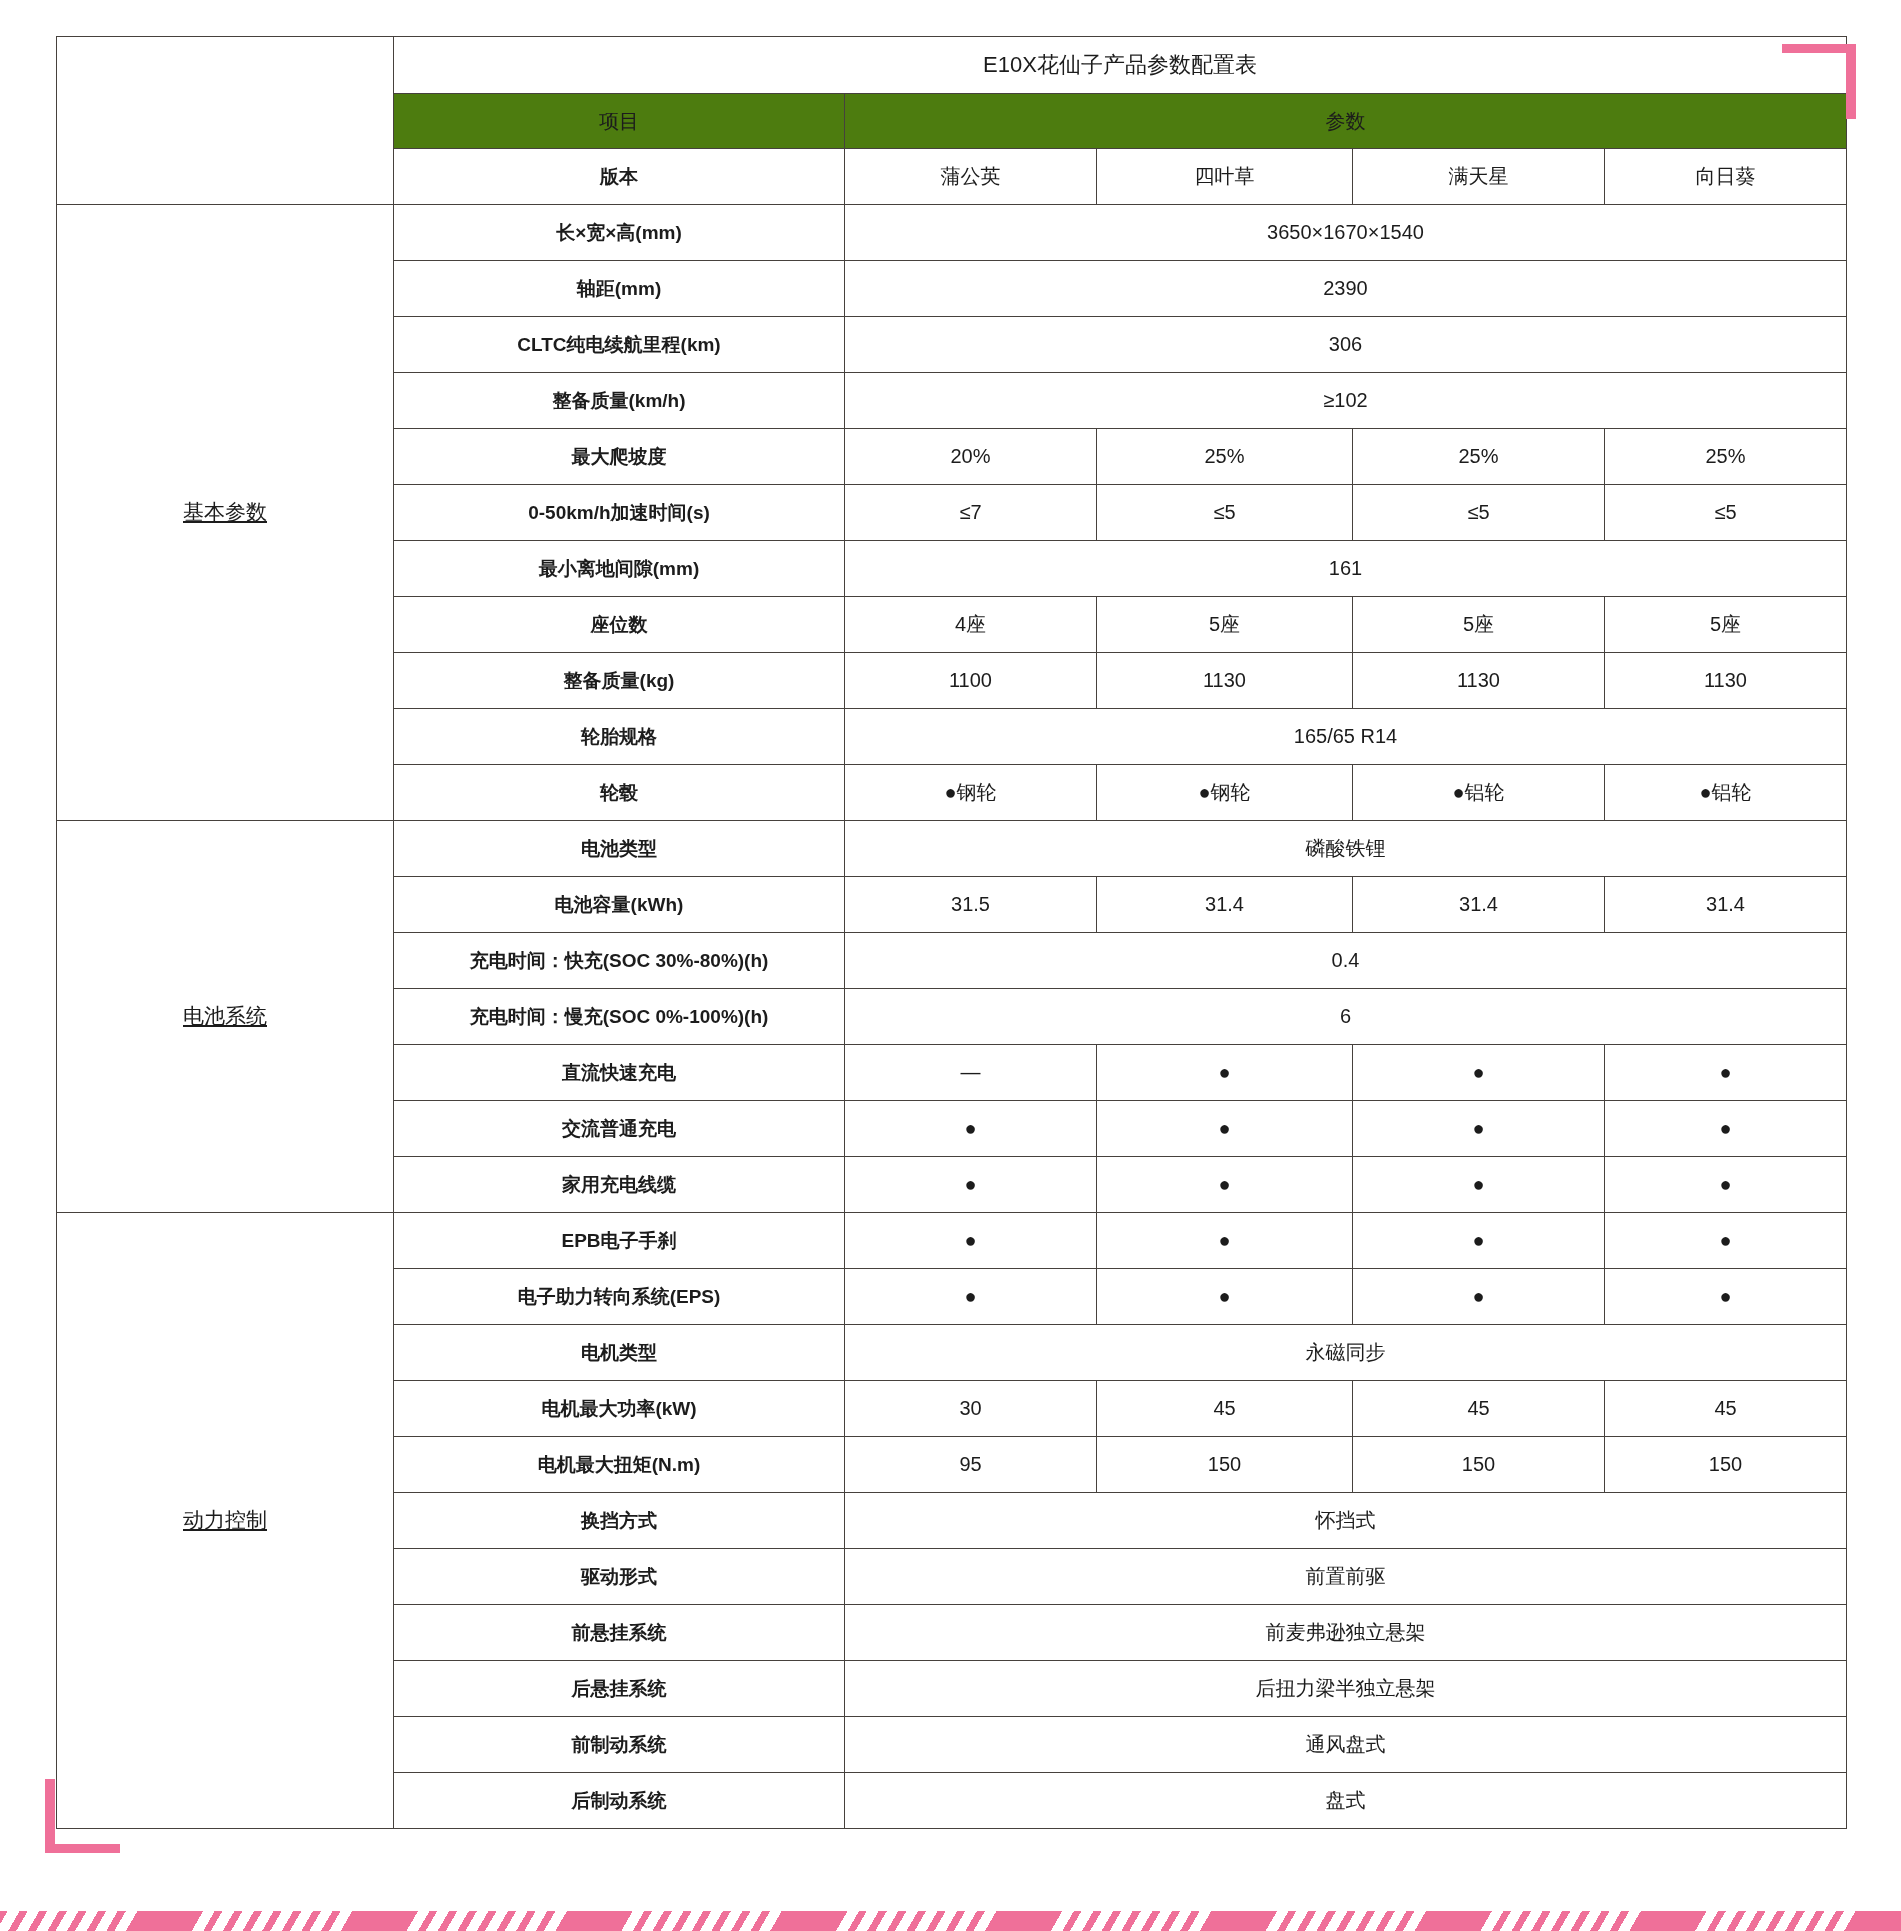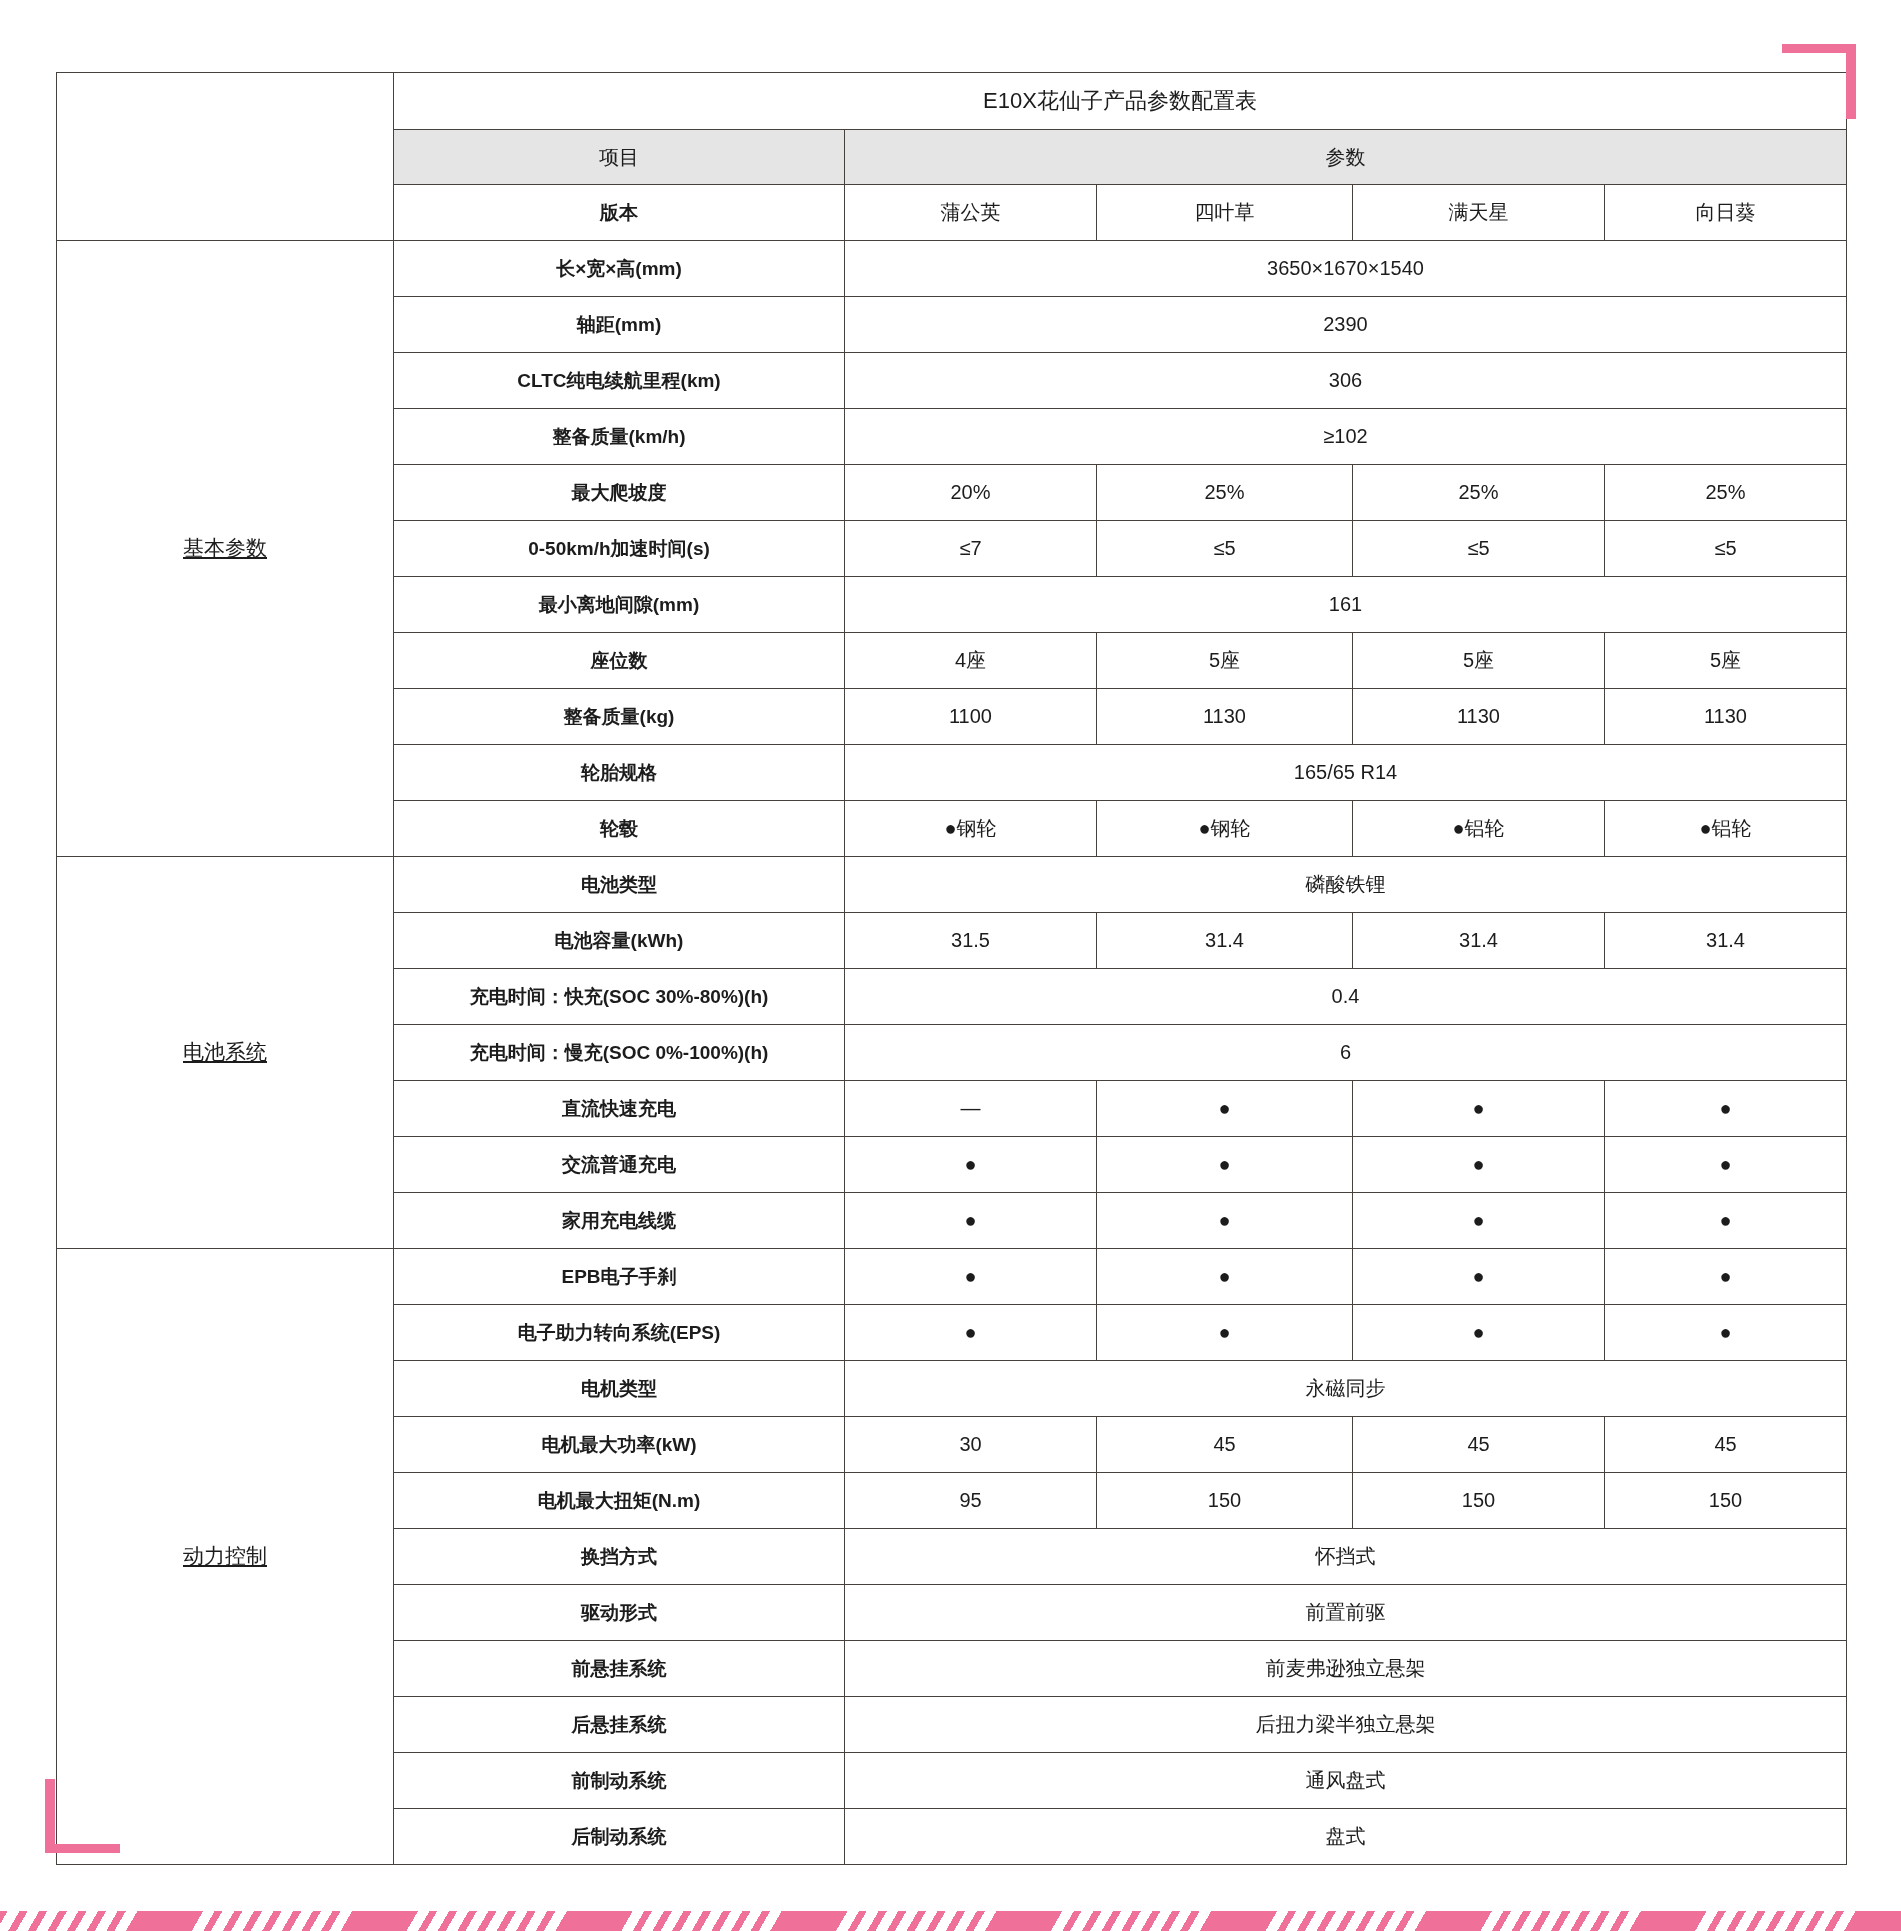--- a/index.html
+++ b/index.html
@@ -3,36 +3,36 @@
 <meta charset="utf-8">
 <style>
   html,body{margin:0;padding:0;}
   body{
     width:1901px;height:1932px;position:relative;overflow:hidden;
     background:#ffffff;
     font-family:"Liberation Sans","DejaVu Sans",sans-serif;
     color:#1c1c1c;
   }
   .table-wrap{
-    position:absolute;left:56px;top:72px;width:1790px;height:1411px;
+    position:absolute;left:56px;top:36px;width:1790px;height:1411px;
   }
   table{
     border-collapse:collapse;table-layout:fixed;
     width:1790px;height:1791px;
   }
   td{
     border:1.9px solid #46413d;
     text-align:center;vertical-align:middle;
     padding:0 3.8px;font-size:20px;line-height:1.25;
     overflow:hidden;
   }
   .title-row{height:57px;}
   .title-cell{font-size:22px;}
   .pink-row{height:55px;}
-  .pink-cell{background:#e5e5e5;}
+  .pink-cell{background:#4d7c0f;}
   .version-row{height:56px;}
   .body-rows tr{height:56px;}
   .group-cell{font-size:21px;text-decoration:underline;}
   .item-cell{font-size:19px;font-weight:bold;}
   .corner-cell{background:#ffffff;}
 
   .corner-tr{
     position:absolute;left:1782px;top:44px;width:74px;height:75px;
     box-sizing:border-box;
     border-top:9.5px solid #ef7099;border-right:10.4px solid #ef7099;

